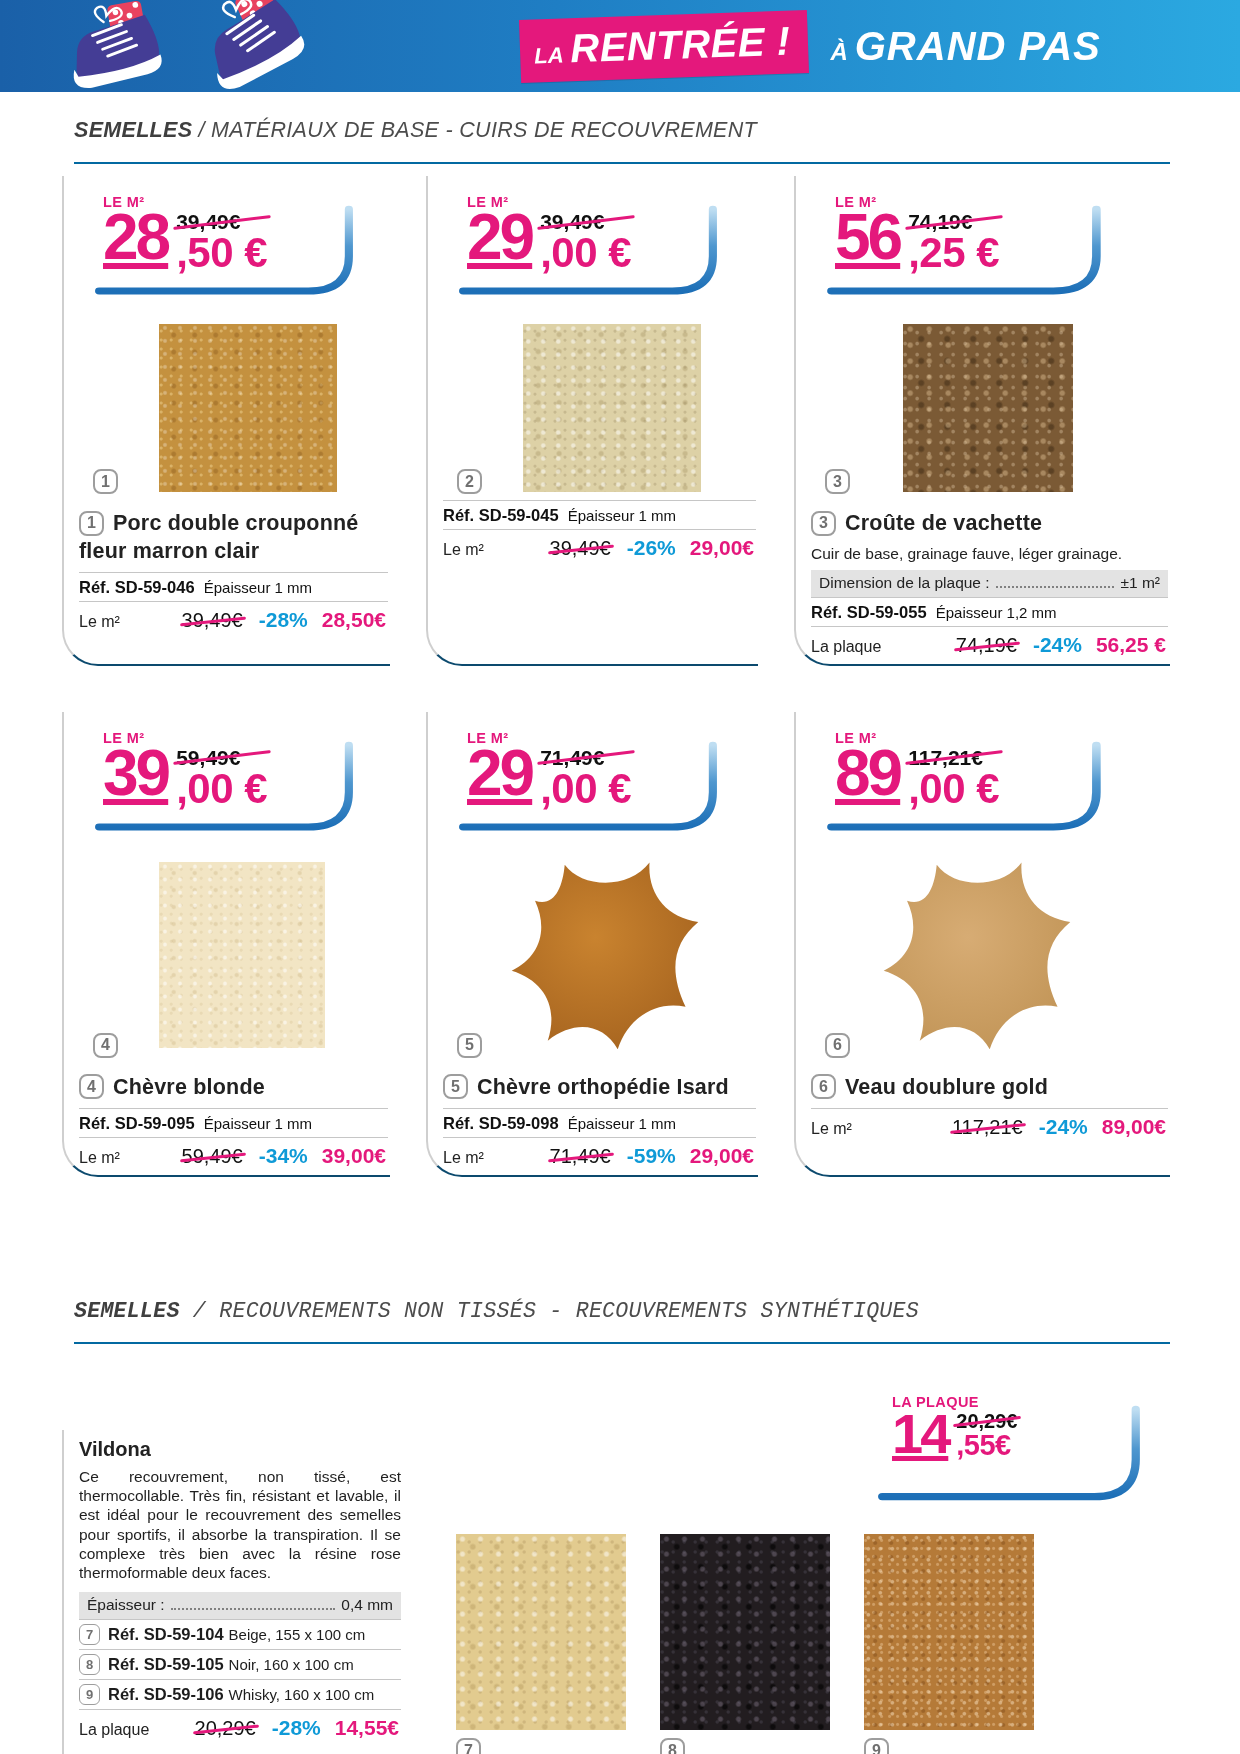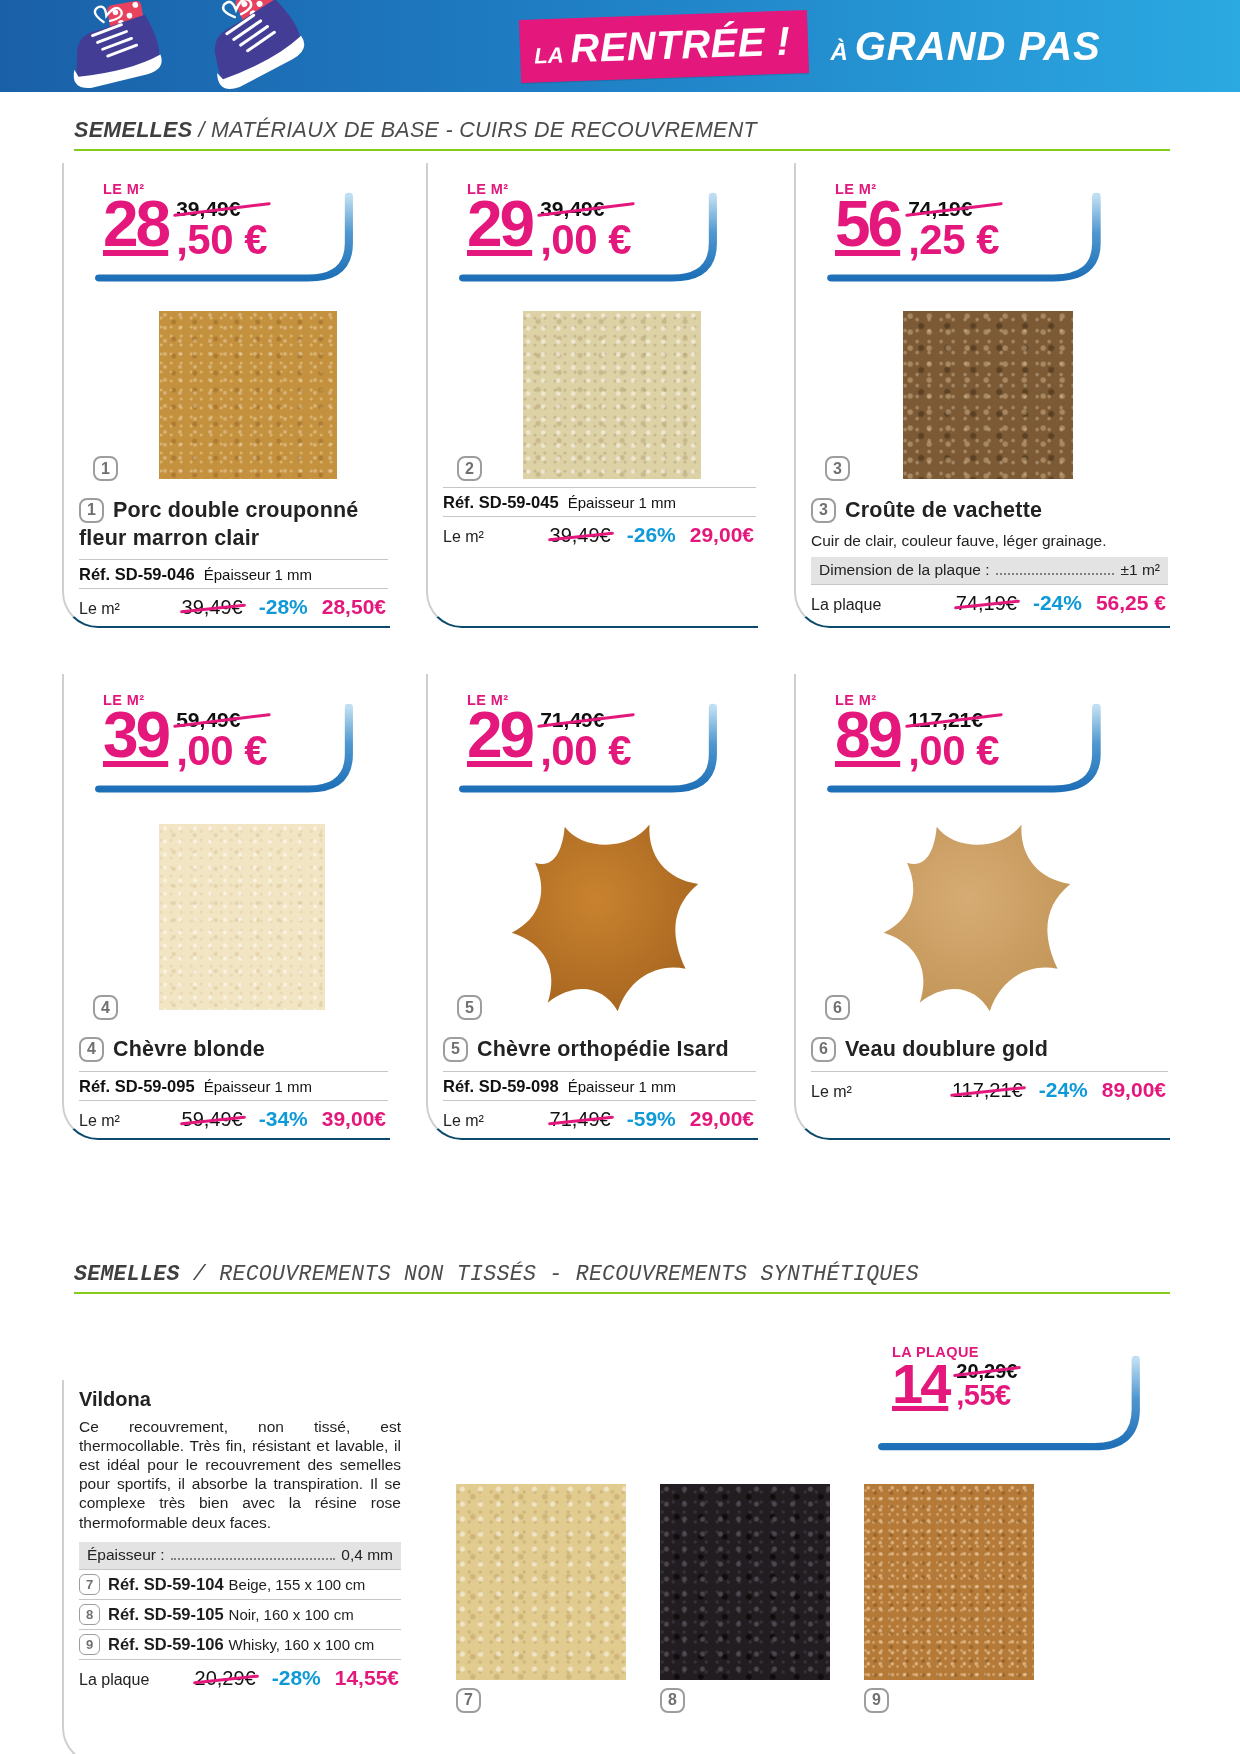--- a/index.html
+++ b/index.html
@@ -11,21 +11,21 @@
   .banner-text{position:absolute;left:520px;top:0;height:92px;display:flex;align-items:center;gap:22px;}
   .pink-tag{background:#e4187c;color:#fff;padding:8px 18px 10px 14px;transform:rotate(-2deg);font-style:italic;font-weight:bold;white-space:nowrap;box-shadow:0 1px 0 rgba(0,0,0,.12);}
   .pink-tag .sm{font-size:22px;margin-right:7px;}
   .pink-tag .lg{font-size:40px;letter-spacing:.5px;}
   .blue-tag{color:#fff;font-style:italic;font-weight:bold;white-space:nowrap;}
   .blue-tag .sm{font-size:24px;margin-right:7px;}
   .blue-tag .lg{font-size:40px;letter-spacing:1px;}
 
   
   .content{padding:0 70px 0 62px;position:relative;}
-  .sec{margin:26px 0 0 12px;padding-bottom:6px;border-bottom:2px solid #84cc16;font-style:italic;font-weight:normal;font-size:21.5px;color:#4c4c4c;letter-spacing:.3px;}
+  .sec{margin:26px 0 0 12px;padding-bottom:19px;border-bottom:2px solid #0369a1;font-style:italic;font-weight:normal;font-size:21.5px;color:#4c4c4c;letter-spacing:.3px;}
   .sec .b{font-weight:bold;color:#3f3f3f;}
   .sec2{margin-top:122px;font-family:Liberation Mono, monospace;}
 
   .row{display:grid;grid-template-columns:328px 332px 1fr;column-gap:36px;margin-top:12px;}
   .row2{margin-top:46px;}
   .card{position:relative;border-left:2px solid #cfcfcf;border-bottom:2px solid #0c4a6e;border-bottom-left-radius:36px;padding:6px 2px 0 15px;background:#fff;}
 
   
   .badge{position:relative;height:122px;padding:12px 0 0 24px;}
   .badge .curve{position:absolute;left:14px;top:22px;width:264px;height:94px;z-index:0;}
@@ -227,25 +227,29 @@
           </div>
           <svg class="curve" viewBox="0 0 260 108" preserveAspectRatio="none">
               <path d="M252,6 L252,60 Q252,100 212,100 L6,100" fill="none" stroke="url(#curveGrad)" stroke-width="8" stroke-linecap="round"></path>
             </svg>
         </div>
         <div class="swatchwrap">
           <div class="tex spk tex3"></div>
           <span class="nb swnb">3</span>
         </div>
         <h3 class="ptitle"><span class="nb">3</span><span>Croûte de vachette</span></h3>
-        <p class="pdesc">Cuir de clair, couleur fauve, léger grainage.</p>
+        <p class="pdesc">Cuir de base, grainage fauve, léger grainage.</p>
         <div class="grayrow">
           <span>Dimension de la plaque :</span>
           <span class="leader"></span>
           <span>±1 m²</span>
+        </div>
+        <div class="refrow">
+          <span class="refbold"><span>Réf.</span> <span>SD-59-055</span></span>
+          <span class="refthin">Épaisseur 1,2 mm</span>
         </div>
         <div class="pricerow">
           <span class="plabel">La plaque</span>
           <span class="rold strike2">74,19€</span>
           <span class="rdisc">-24%</span>
           <span class="rnew">56,25 €</span>
         </div>
       </article>
     </div>
 

